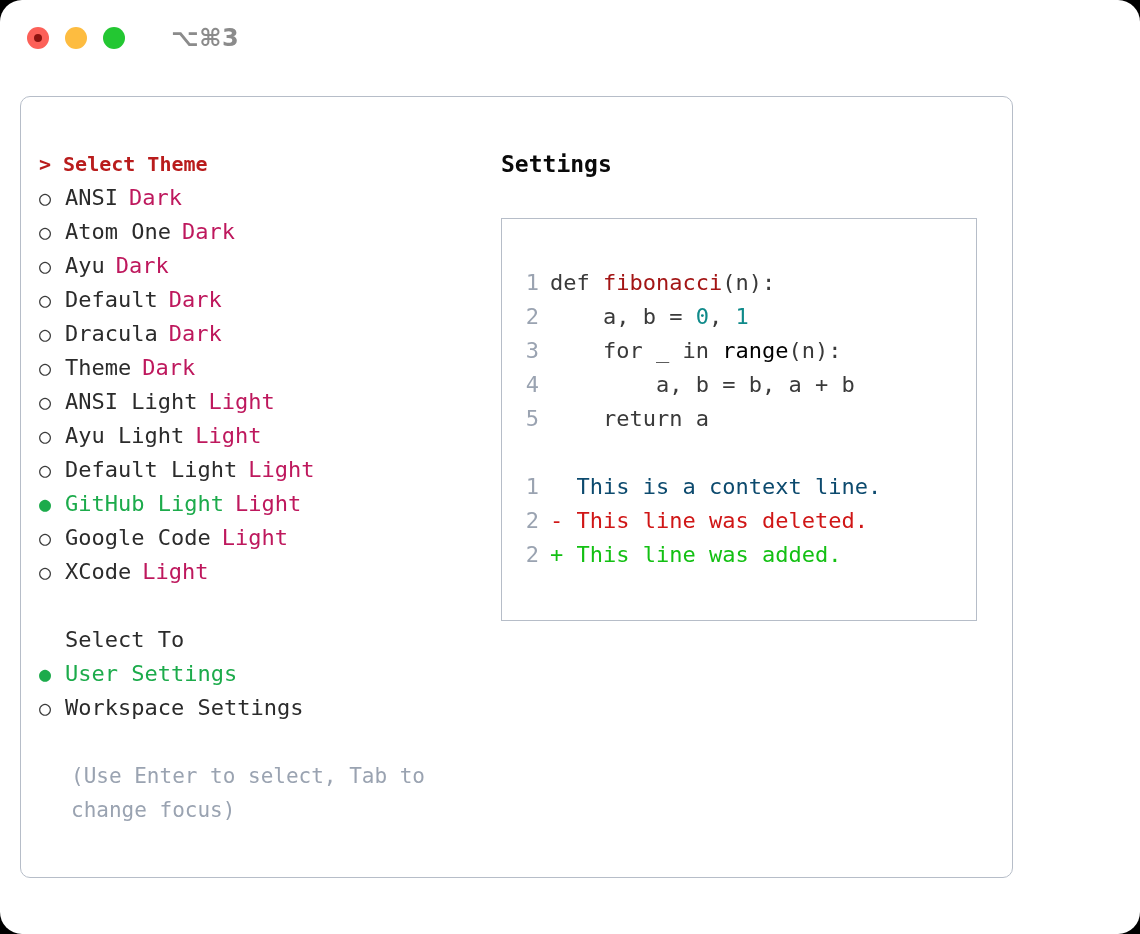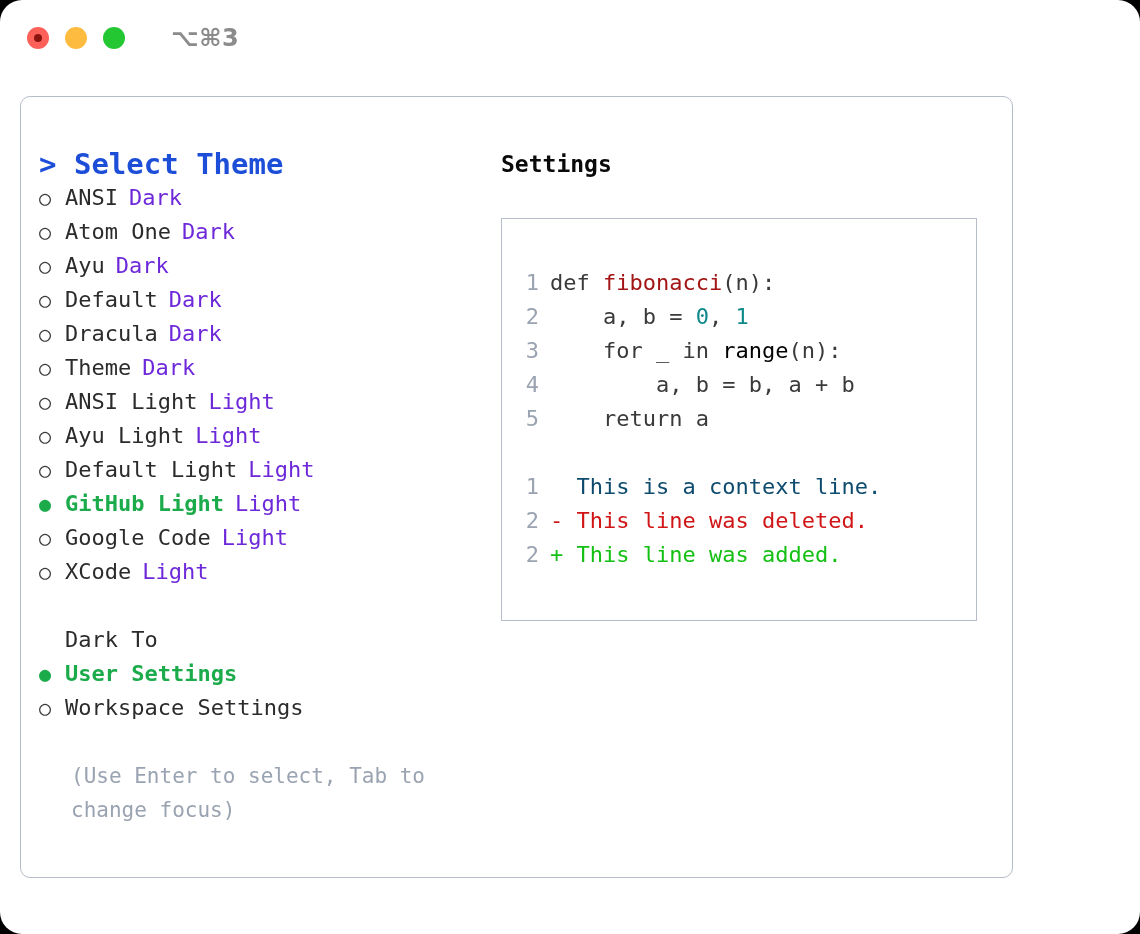--- a/index.html
+++ b/index.html
@@ -95,45 +95,45 @@
 
   
   .left-col {
     position: absolute;
     left: 18px;
     top: 50px;
     width: 430px;
   }
 
   .panel-heading {
-    font-size: 29px;
+    font-size: 20px;
     font-weight: 700;
-    color: #1d4ed8;
+    color: #b91c1c;
     line-height: 34px;
     white-space: pre;
   }
 
   .theme-row {
     display: flex;
     align-items: baseline;
     line-height: 34px;
     font-size: 22px;
     white-space: pre;
   }
   .marker {
     display: inline-block;
     width: 26px;
     flex: 0 0 26px;
     font-size: 20px;
     color: #3b3b3b;
   }
   .marker.sel { color: #1cab4b; }
   .theme-name  { color: #2b2b2b; }
-  .theme-row.selected .theme-name { color: #1cab4b; font-weight: bold; }
-  .theme-kind  { color: #6d28d9; padding-left: 11px; }
+  .theme-row.selected .theme-name { color: #1cab4b; }
+  .theme-kind  { color: #be185d; padding-left: 11px; }
 
   .section-gap { height: 34px; }
 
   .apply-heading {
     font-size: 22px;
     color: #2b2b2b;
     line-height: 34px;
     padding-left: 26px;
     white-space: pre;
   }
@@ -237,21 +237,21 @@
             <div class="theme-row"><span class="marker">○</span><span class="theme-name">ANSI Light</span><span class="theme-kind">Light</span></div>
             <div class="theme-row"><span class="marker">○</span><span class="theme-name">Ayu Light</span><span class="theme-kind">Light</span></div>
             <div class="theme-row"><span class="marker">○</span><span class="theme-name">Default Light</span><span class="theme-kind">Light</span></div>
             <div class="theme-row selected"><span class="marker sel">●</span><span class="theme-name">GitHub Light</span><span class="theme-kind">Light</span></div>
             <div class="theme-row"><span class="marker">○</span><span class="theme-name">Google Code</span><span class="theme-kind">Light</span></div>
             <div class="theme-row"><span class="marker">○</span><span class="theme-name">XCode</span><span class="theme-kind">Light</span></div>
           </div>
 
         <div class="section-gap"></div>
 
-        <div class="apply-heading">Dark To</div>
+        <div class="apply-heading">Select To</div>
         <div id="apply-list">
             <div class="theme-row selected"><span class="marker sel">●</span><span class="theme-name">User Settings</span></div>
             <div class="theme-row"><span class="marker">○</span><span class="theme-name">Workspace Settings</span></div>
           </div>
 
         <div class="hint">(Use Enter to select, Tab to change focus)</div>
       </div>
 
       <div class="right-col">
         <div class="preview-heading">Settings</div>

